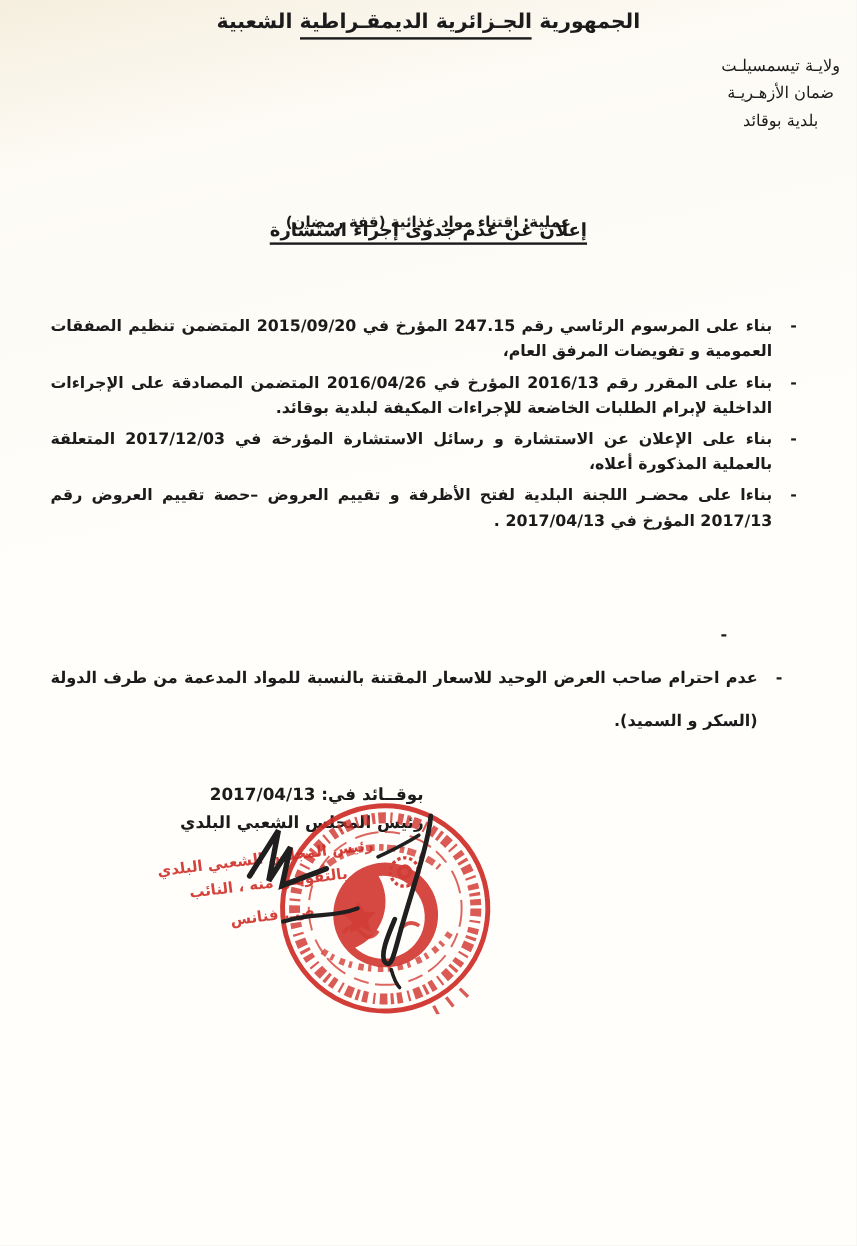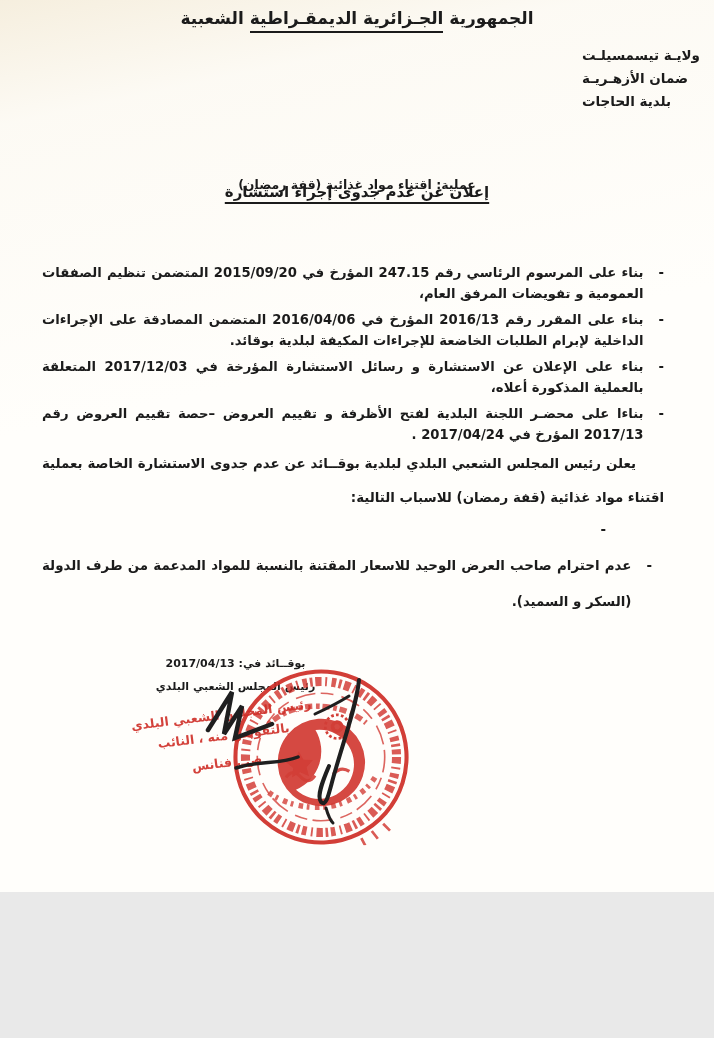--- a/index.html
+++ b/index.html
@@ -2,35 +2,35 @@
 <html lang="ar" dir="rtl"><head>
 <meta charset="utf-8">
 <style>
   html,body{margin:0;padding:0;}
   body{
     width:714px;height:1038px;
     font-family:"DejaVu Sans", sans-serif;
     background:#e9e9e9;
   }
   .page{
-    position:relative;width:714px;height:892px;overflow:hidden;
+    position:relative;width:714px;height:1038px;overflow:hidden;
     direction:rtl;color:#1b1b1b;
     background:
       linear-gradient(168deg, rgba(238,226,199,0.55) 0%, rgba(248,243,231,0.35) 12%, rgba(255,255,255,0) 42%),
       #fffefb;
   }
   .republic-title{
     position:absolute;top:8px;right:0;left:0;
     text-align:center;font-size:17px;font-weight:bold;
     letter-spacing:.2px;
   }
   .republic-title .u{border-bottom:2.5px solid #1b1b1b;padding-bottom:3px;}
   .letterhead{
     position:absolute;top:44px;right:14px;
-    text-align:left;font-weight:bold;font-size:13.5px;line-height:23px;
+    text-align:center;font-weight:normal;font-size:13.5px;line-height:23px;
   }
   .notice-title{
     position:absolute;top:146px;right:0;left:0;text-align:center;
     font-size:15px;font-weight:bold;
     text-decoration:underline;text-decoration-thickness:2px;text-underline-offset:5px;margin-top:37px;
   }
   .notice-subtitle{
     position:absolute;top:177px;right:0;left:0;text-align:center;
     font-size:12.5px;font-weight:bold;
   }
@@ -48,21 +48,21 @@
   }
   .reasons{position:absolute;top:512px;right:50px;left:42px;}
   .reason{
     display:flex;gap:15px;
     font-size:13.4px;font-weight:bold;line-height:36px;text-align:justify;
   }
   .reason.r1{margin-right:58px;}
   .reason.r2{margin-right:12px;}
   .sig-block{
     position:absolute;top:652px;left:118px;width:235px;
-    text-align:center;font-weight:bold;font-size:11px;line-height:23px;
+    text-align:right;font-weight:bold;font-size:14px;line-height:23px;
   }
   .seal-stamp{
     position:absolute;left:230px;top:666px;width:182px;height:182px;
     opacity:.92;transform:rotate(-4deg);z-index:2;
   }
   .delegation-stamp{
     position:absolute;left:124px;top:704px;width:200px;
     transform:rotate(-7deg);
     color:#cf2e27;text-align:center;font-weight:bold;
     font-size:12.5px;line-height:21px;opacity:.9;z-index:2;
@@ -79,46 +79,45 @@
 
   <div class="republic-title">
     <span>الجمهورية</span>
     <span class="u">الجـزائرية الديمقـراطية</span>
     <span>الشعبية</span>
   </div>
 
   <div class="letterhead">
     <div>ولايـة تيسمسيلـت</div>
     <div>ضمان الأزهـريـة</div>
-    <div>بلدية الحاجات</div>
+    <div>بلدية بوقائد</div>
   </div>
 
   <div class="notice-title">إعلان عن عدم جدوى إجراء استشارة</div>
   <div class="notice-subtitle">عملية: اقتناء مواد غذائية (قفة رمضان)</div>
 
   <div class="preamble">
     <div class="bullet">
       <span class="dash">-</span>
       <span class="btxt">بناء على المرسوم الرئاسي رقم 247.15 المؤرخ في 2015/09/20 المتضمن تنظيم الصفقات العمومية و تفويضات المرفق العام،</span>
     </div>
     <div class="bullet">
       <span class="dash">-</span>
-      <span class="btxt">بناء على المقرر رقم 2016/13 المؤرخ في 2016/04/06 المتضمن المصادقة على الإجراءات الداخلية لإبرام الطلبات الخاضعة للإجراءات المكيفة لبلدية بوقائد.</span>
+      <span class="btxt">بناء على المقرر رقم 2016/13 المؤرخ في 2016/04/26 المتضمن المصادقة على الإجراءات الداخلية لإبرام الطلبات الخاضعة للإجراءات المكيفة لبلدية بوقائد.</span>
     </div>
     <div class="bullet">
       <span class="dash">-</span>
       <span class="btxt">بناء على الإعلان عن الاستشارة و رسائل الاستشارة المؤرخة في 2017/12/03 المتعلقة بالعملية المذكورة أعلاه،</span>
     </div>
     <div class="bullet">
       <span class="dash">-</span>
-      <span class="btxt">بناءا على محضـر اللجنة البلدية لفتح الأظرفة و تقييم العروض –حصة تقييم العروض رقم 2017/13 المؤرخ في 2017/04/24 .</span>
+      <span class="btxt">بناءا على محضـر اللجنة البلدية لفتح الأظرفة و تقييم العروض –حصة تقييم العروض رقم 2017/13 المؤرخ في 2017/04/13 .</span>
     </div>
   </div>
 
-  <div class="body-par">يعلن رئيس المجلس الشعبي البلدي لبلدية بوقــائد عن عدم جدوى الاستشارة الخاصة بعملية اقتناء مواد غذائية (قفة رمضان) للاسباب التالية:</div>
 
   <div class="reasons">
     <div class="reason r1">
       <span class="dash">-</span>
     </div>
     <div class="reason r2">
       <span class="dash">-</span>
       <span class="btxt">عدم احترام صاحب العرض الوحيد للاسعار المقتنة بالنسبة للمواد المدعمة من طرف الدولة (السكر و السميد).</span>
     </div>
   </div>

